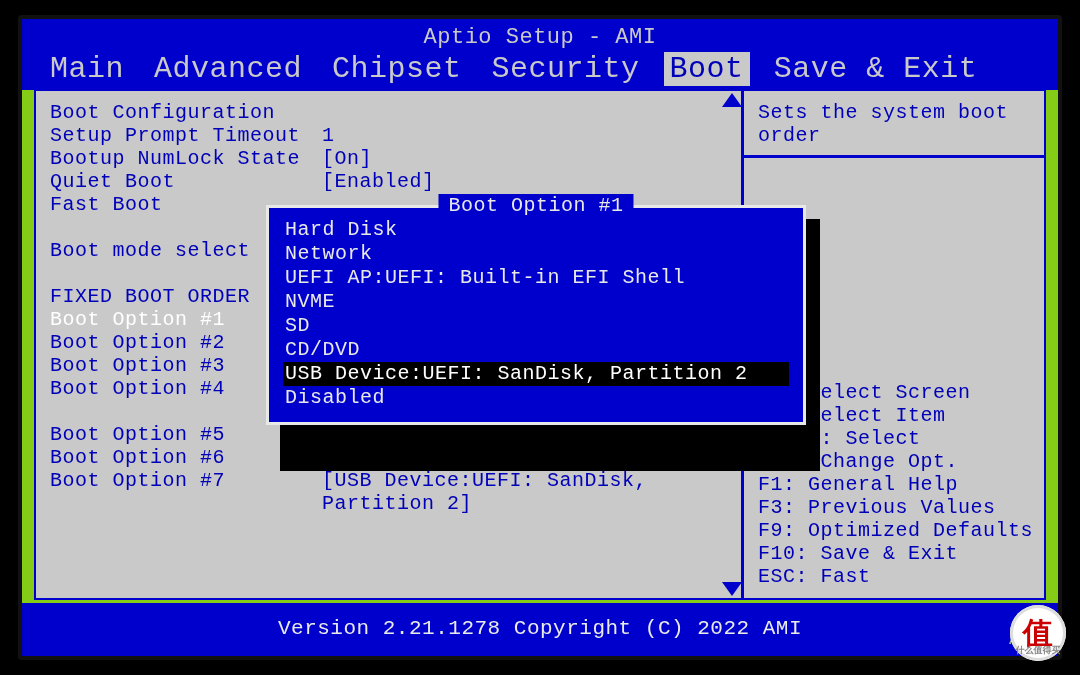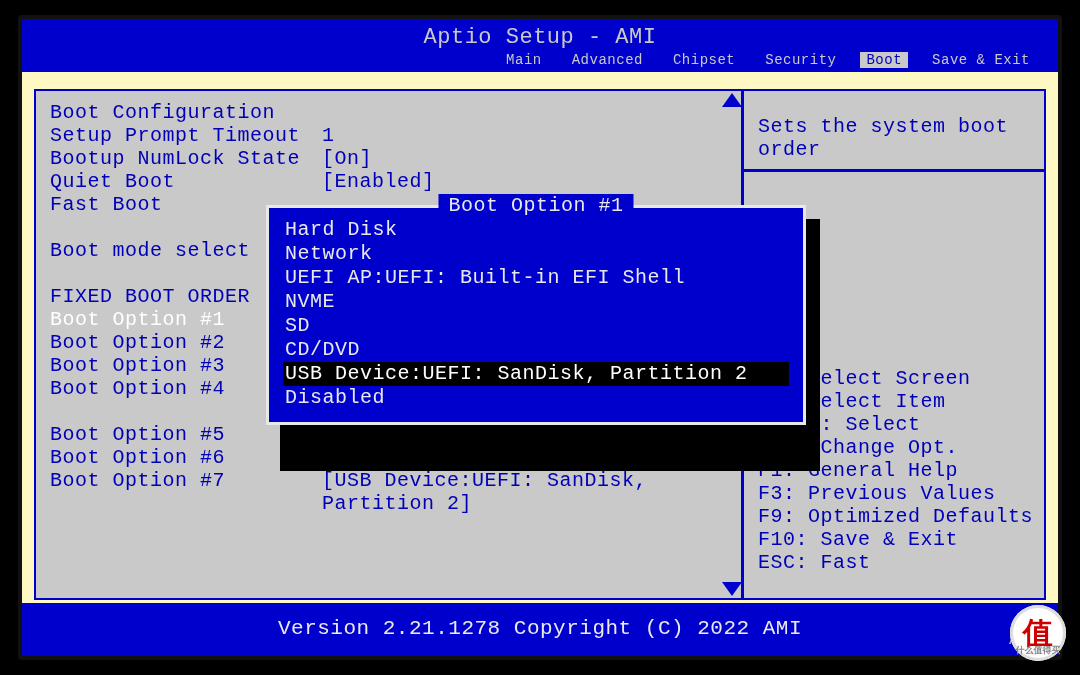--- a/index.html
+++ b/index.html
@@ -7,61 +7,60 @@
   body {
     background: #000;
     font-family: "Courier New", monospace;
     font-size: 20px;
     letter-spacing: 0.5px;
     position: relative;
   }
   .screen {
     position: absolute;
     left: 18px; top: 15px; right: 18px; bottom: 15px;
-    background: #fef9c3;
+    background: #84cc16;
     border: 4px solid #111;
     border-radius: 4px;
     overflow: hidden;
   }
   .titlebar {
     background: #0000cc;
     color: #c9c9c9;
     text-align: center;
     padding: 6px 0 2px 0;
     font-size: 22px;
   }
   .tabs {
     display: flex;
     gap: 18px;
     padding: 0 22px 4px 22px;
     background: #0000cc;
     color: #c9c9c9;
-    font-size: 14px;
-    justify-content: flex-end;
+    font-size: 30px;
   }
   .tab { padding: 0 6px; }
   .tab.active { background: #c9c9c9; color: #0000b8; }
   .workarea {
     position: absolute;
     left: 12px; right: 12px; top: 70px; bottom: 56px;
     background: #c9c9c9;
     border: 2px solid #0000cc;
     display: flex;
   }
   .leftpane {
     flex: 1;
     position: relative;
     padding: 10px 14px;
     border-right: 3px solid #0000cc;
     color: #0000b8;
     line-height: 23px;
   }
   .rightpane {
     width: 300px;
-    padding: 24px 14px;
+    padding: 10px 14px;
     color: #0000b8;
     line-height: 23px;
     display: flex;
     flex-direction: column;
   }
   .hdr { color: #0000b8; font-weight: normal; }
   .row { display: flex; gap: 12px; }
   .row .lbl { flex: 0 0 260px; }
   .row .val { flex: 1; }
   .white { color: #ffffff; }

